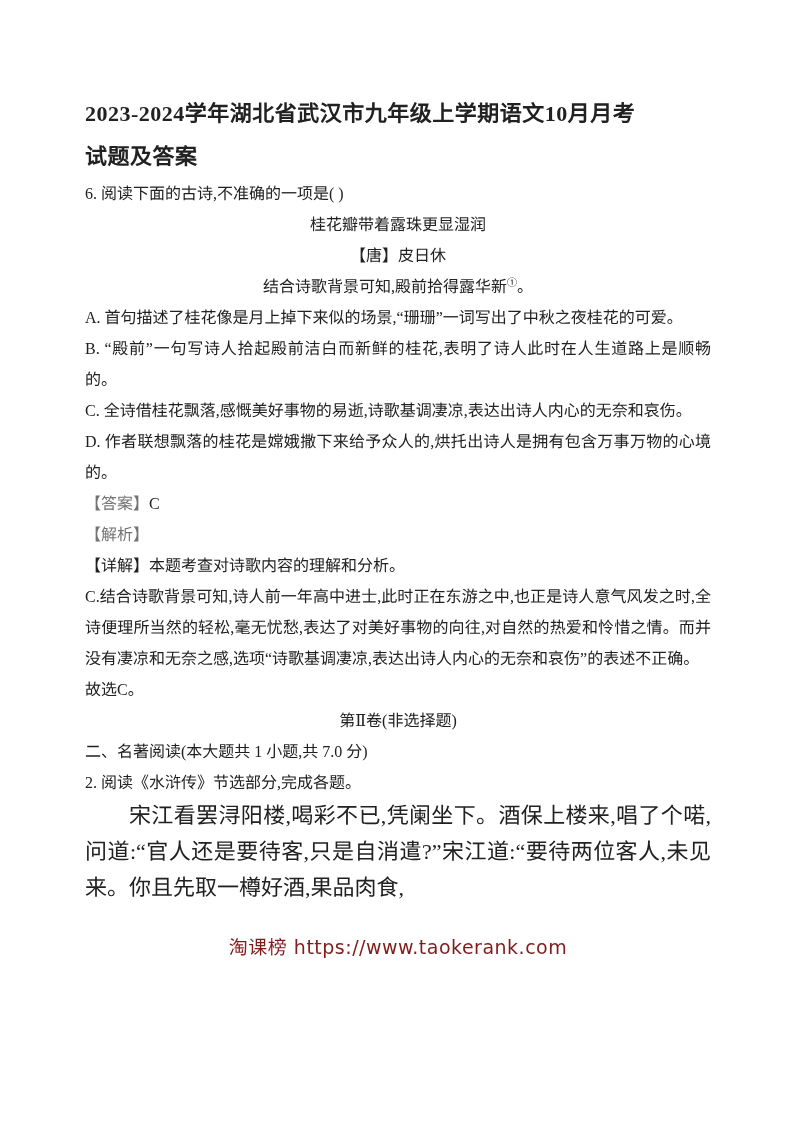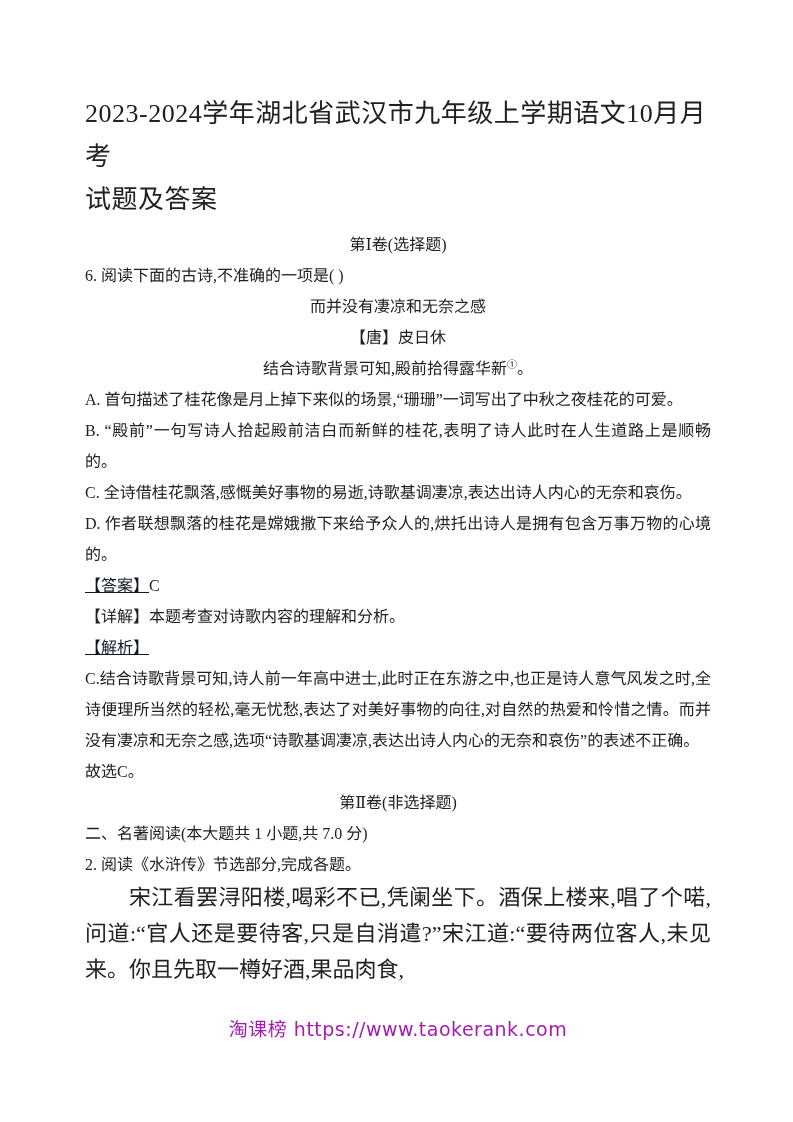--- a/index.html
+++ b/index.html
@@ -12,82 +12,81 @@
     overflow: hidden;
   }
   .page {
     width: 793px;
     height: 1122px;
     padding: 92px 82px 0 85px;
     display: flex;
     flex-direction: column;
   }
   .doc-title {
-    font-size: 26px;
-    font-weight: normal;
+    font-size: 22px;
+    font-weight: bold;
     line-height: 43px;
     letter-spacing: 0.5px;
   }
   p.line { font-size: 16px; line-height: 31px; text-align: justify; }
   p.center { text-align: center; }
   .section-gap { margin-top: 8px; }
-  .blue { color: #0f172a; text-decoration: underline; }
+  .blue { color: #737373; }
   sup.note-ref {
     font-size: 10px;
     vertical-align: super;
     line-height: 0;
   }
   .passage {
     font-size: 22px;
     line-height: 36px;
     text-indent: 2em;
     text-align: justify;
   }
   .footer {
     margin-top: 26px;
     text-align: center;
     font-family: "DejaVu Sans", "Liberation Sans", sans-serif;
     font-size: 19px;
-    color: #a21caf;
+    color: #7f1d1d;
     letter-spacing: 0.5px;
   }
 </style>
 </head>
 <body>
 
 <div class="page">
 
   <h1 class="doc-title">
     <span>2023-2024学年湖北省武汉市九年级上学期语文10月月考</span><br>
     <span>试题及答案</span>
   </h1>
 
-  <p class="line center section-gap">第Ⅰ卷(选择题)</p>
 
 
   <p class="line">6. 阅读下面的古诗,不准确的一项是(    )</p>
 
-  <p class="line center">而并没有凄凉和无奈之感</p>
+  <p class="line center">桂花瓣带着露珠更显湿润</p>
 
   <p class="line center">【唐】皮日休</p>
 
   <p class="line center"><span>结合诗歌背景可知,殿前拾得露华新</span><sup class="note-ref">①</sup><span>。</span></p>
 
 
 
   <p class="line">A. 首句描述了桂花像是月上掉下来似的场景,“珊珊”一词写出了中秋之夜桂花的可爱。</p>
   <p class="line">B. “殿前”一句写诗人拾起殿前洁白而新鲜的桂花,表明了诗人此时在人生道路上是顺畅的。</p>
   <p class="line">C. 全诗借桂花飘落,感慨美好事物的易逝,诗歌基调凄凉,表达出诗人内心的无奈和哀伤。</p>
   <p class="line">D. 作者联想飘落的桂花是嫦娥撒下来给予众人的,烘托出诗人是拥有包含万事万物的心境的。</p>
 
   <p class="line"><span class="blue">【答案】</span><span>C</span></p>
 
+  <p class="line"><span class="blue">【解析】</span></p>
+
   <p class="line">【详解】本题考查对诗歌内容的理解和分析。</p>
-
-  <p class="line"><span class="blue">【解析】</span></p>
 
   <p class="line">C.结合诗歌背景可知,诗人前一年高中进士,此时正在东游之中,也正是诗人意气风发之时,全诗便理所当然的轻松,毫无忧愁,表达了对美好事物的向往,对自然的热爱和怜惜之情。而并没有凄凉和无奈之感,选项“诗歌基调凄凉,表达出诗人内心的无奈和哀伤”的表述不正确。</p>
 
   <p class="line">故选C。</p>
 
   <p class="line center">第Ⅱ卷(非选择题)</p>
 
   <p class="line">二、名著阅读(本大题共 1 小题,共 7.0 分)</p>
 
   <p class="line">2. 阅读《水浒传》节选部分,完成各题。</p>

